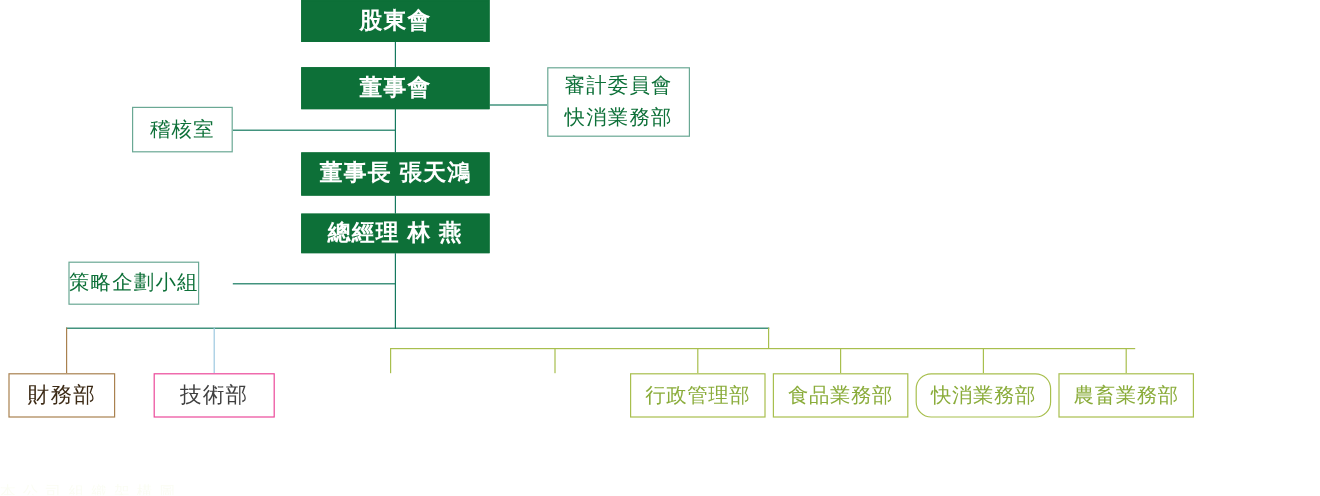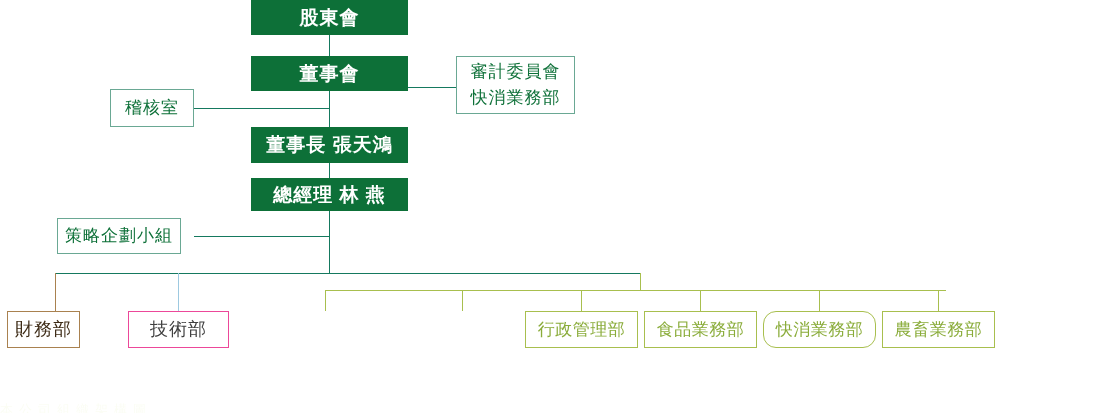--- a/index.html
+++ b/index.html
@@ -164,25 +164,25 @@
   </div>
 
   <div class="node filled" style="left:251px; top:127px; width:157px; height:36px;">
     <span>董事長 張天鴻</span>
   </div>
 
   <div class="node filled" style="left:251px; top:178px; width:157px; height:33px;">
     <span>總經理  林 燕</span>
   </div>
 
-  <div class="node outline-green" style="left:57px; top:218px; width:124px; height:36px;">
+  <div class="node outline-green" style="left:57px; top:218px; width:109px; height:36px;">
     <span>策略企劃小組</span>
   </div>
 
-  <div class="node outline-brown" style="left:7px; top:311px; width:73px; height:37px;">
+  <div class="node outline-brown" style="left:7px; top:311px; width:89px; height:37px;">
     <span>財務部</span>
   </div>
 
   <div class="node outline-blue" style="left:128px; top:311px; width:101px; height:37px;">
     <span>技術部</span>
   </div>
 
 
 
   <div class="node outline-olive" style="left:525px; top:311px; width:113px; height:37px;">

